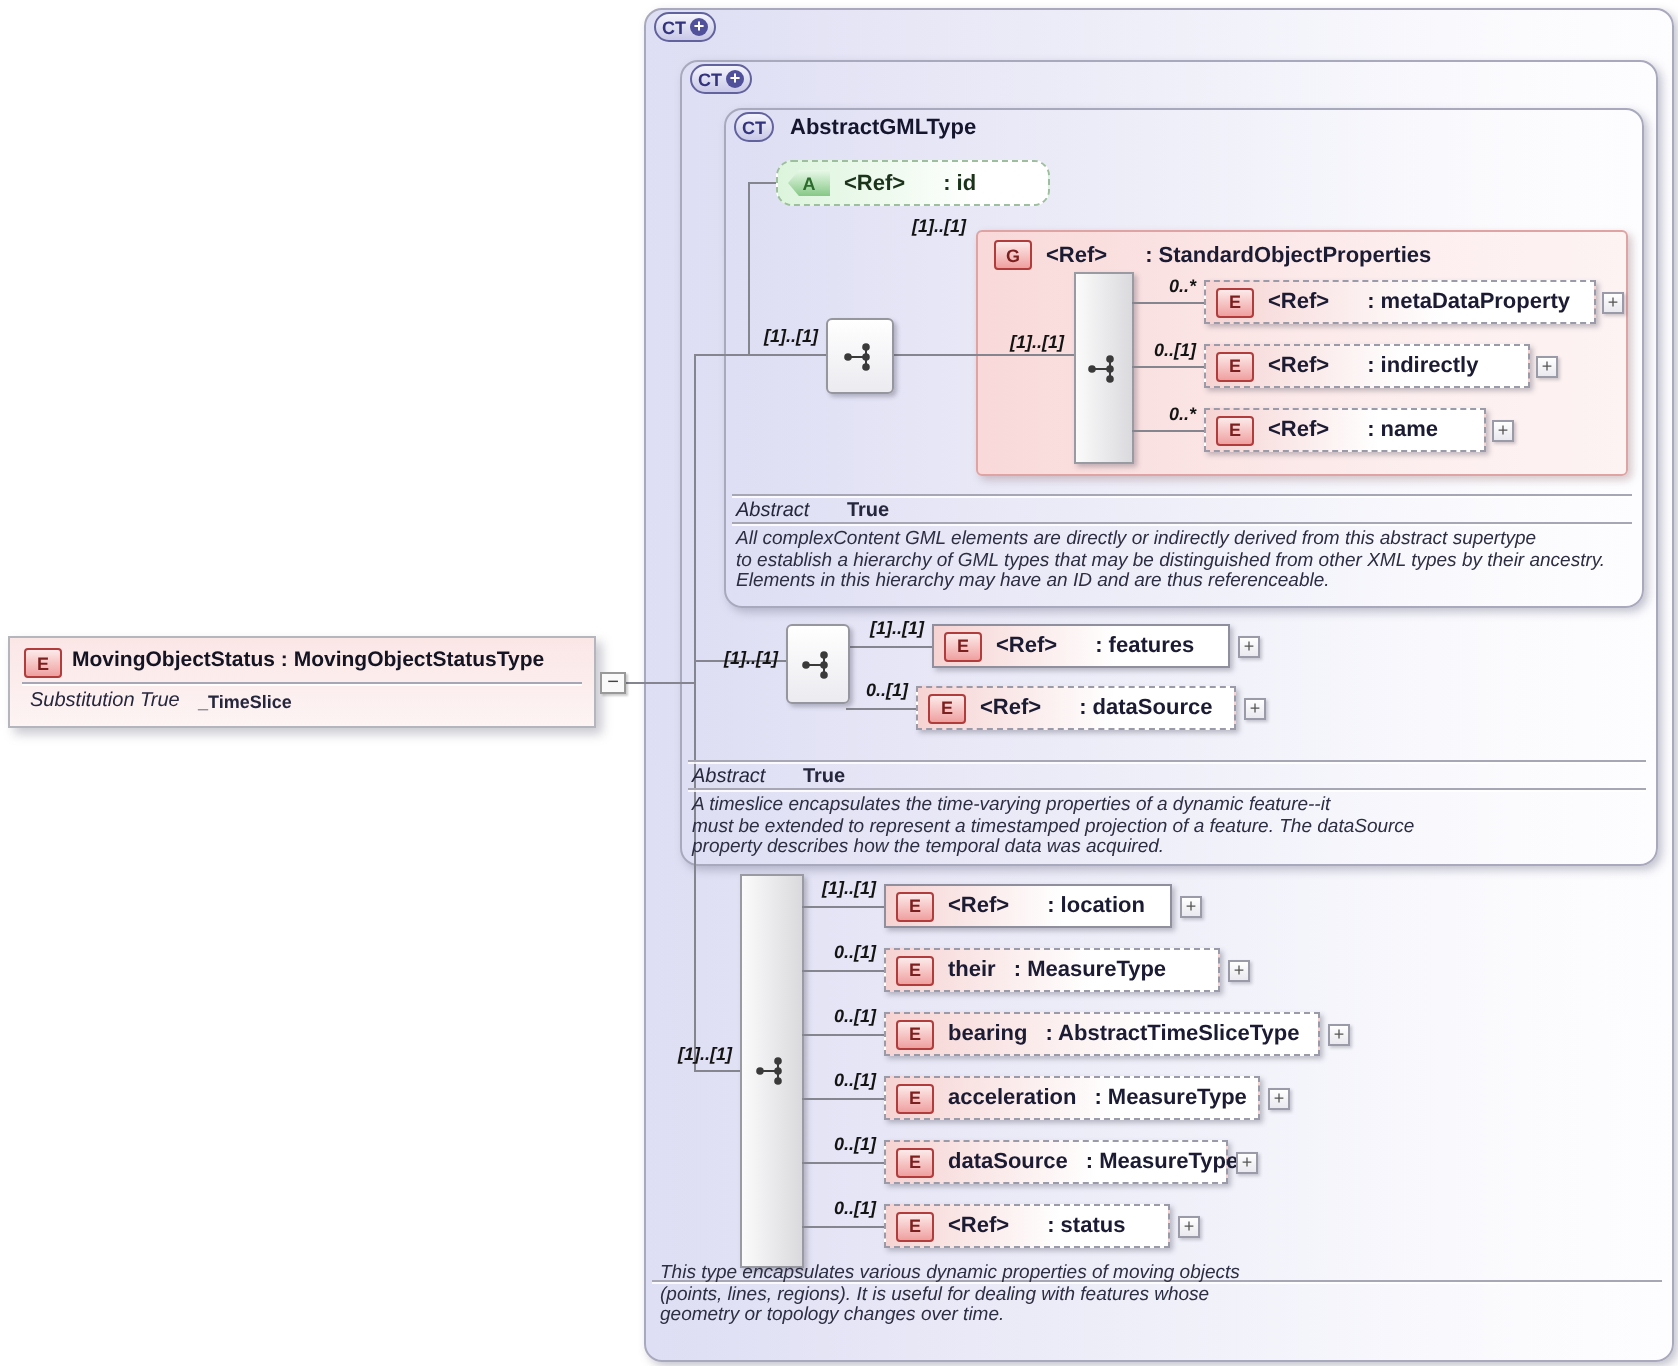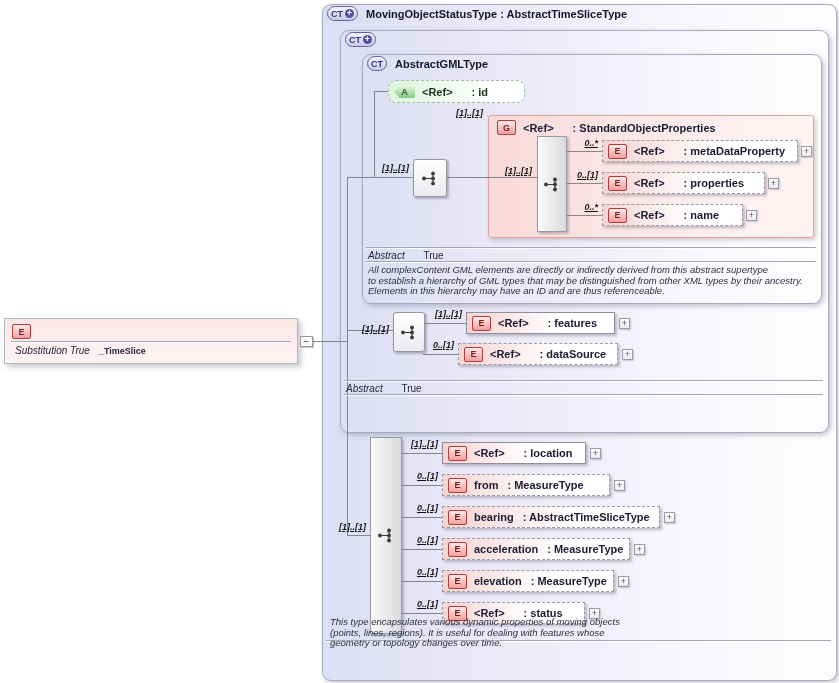--- a/index.html
+++ b/index.html
@@ -48,30 +48,30 @@
          display:flex;align-items:center;justify-content:center;}
   .compositor-bar{position:absolute;border:1px solid #9a9aa2;
          background:linear-gradient(to right,#fbfbfb,#dadade);box-shadow:1.5px 1.5px 2.5px rgba(60,60,80,.3);
          display:flex;align-items:center;justify-content:center;}
 
   .expander{position:absolute;width:11px;height:11px;box-sizing:border-box;border:1px solid #9a9aa8;
          background:linear-gradient(#ffffff,#e9e9ef);box-shadow:1px 1px 1.5px rgba(60,60,80,.25);
          font-size:9px;line-height:9px;color:#555;display:flex;align-items:center;justify-content:center;}
 
   .card{position:absolute;font-size:9px;font-style:italic;font-weight:bold;color:#141414;
-         white-space:nowrap;text-decoration:underline;}
+         white-space:nowrap;}
   .card.r{text-align:right;}
 
   .hline{position:absolute;height:1px;background:#85858f;}
   .vline{position:absolute;width:1px;background:#85858f;}
   .sep{position:absolute;height:1px;background:#a6a6b4;box-shadow:0 1px 0 rgba(255,255,255,.85);}
 
   .abstract-row{position:absolute;font-size:10px;color:#26263c;white-space:nowrap;}
   .abstract-row .lbl{font-style:italic;}
-  .abstract-row .val{font-weight:normal;margin-left:16px;}
+  .abstract-row .val{font-weight:bold;margin-left:16px;}
   .annotation{position:absolute;font-style:italic;font-size:9.5px;line-height:10.5px;
          color:#2e2e42;white-space:pre-line;}
 
   .root-box{position:absolute;left:4px;top:318px;width:294px;height:46px;box-sizing:border-box;
          border:1px solid #b5b5bd;background:linear-gradient(to bottom,#fbe6e6,#fdf4f4);
          box-shadow:3px 3px 5px rgba(120,120,140,.4);}
   .root-title{position:absolute;left:31px;top:5px;font-size:10.5px;font-weight:bold;color:#141422;white-space:nowrap;}
   .root-sub-label{position:absolute;left:10px;top:26px;font-size:10px;font-style:italic;color:#26263c;}
   .root-sub-value{position:absolute;left:94px;top:27px;font-size:9px;font-weight:bold;color:#26263c;}
   .toggle{position:absolute;left:300px;top:336px;width:13px;height:11px;box-sizing:border-box;
@@ -85,21 +85,20 @@
 
   <div class="panel" style="left:322px;top:4px;width:513px;height:675px;"></div>
   <div class="panel" style="left:340px;top:30px;width:487px;height:401px;"></div>
   <div class="panel" style="left:362px;top:54px;width:458px;height:248px;"></div>
 
   <div class="panel-header" style="left:327px;top:6px;">
     <span class="ct-badge">
         <span>CT</span>
         <span class="ct-plus">+</span>
       </span>
-    <span>MovingObjectStatusType : AbstractTimeSliceType</span>
   </div>
   <div class="panel-header" style="left:345px;top:32px;">
     <span class="ct-badge">
         <span>CT</span>
         <span class="ct-plus">+</span>
       </span>
   </div>
   <div class="panel-header" style="left:367px;top:56px;">
     <span class="ct-badge">
         <span>CT</span>
@@ -202,21 +201,21 @@
 
   <div class="ebox dashed" style="left:602px;top:140px;width:196px;">
     <span class="e-badge">E</span>
     <span class="name">&lt;Ref&gt;</span>
     <span class="type gap-big">: metaDataProperty</span>
   </div>
   <div class="expander" style="left:801px;top:146px;">+</div>
   <div class="ebox dashed" style="left:602px;top:172px;width:163px;">
     <span class="e-badge">E</span>
     <span class="name">&lt;Ref&gt;</span>
-    <span class="type gap-big">: properties</span>
+    <span class="type gap-big">: indirectly</span>
   </div>
   <div class="expander" style="left:768px;top:178px;">+</div>
   <div class="ebox dashed" style="left:602px;top:204px;width:141px;">
     <span class="e-badge">E</span>
     <span class="name">&lt;Ref&gt;</span>
     <span class="type gap-big">: name</span>
   </div>
   <div class="expander" style="left:746px;top:210px;">+</div>
 
   <div class="sep" style="left:366px;top:247px;width:450px;"></div>
@@ -241,69 +240,73 @@
     <span class="type gap-big">: dataSource</span>
   </div>
   <div class="expander" style="left:622px;top:349px;">+</div>
 
   <div class="sep" style="left:344px;top:380px;width:479px;"></div>
   <div class="abstract-row" style="left:346px;top:383px;">
     <span class="lbl">Abstract</span>
     <span class="val">True</span>
   </div>
   <div class="sep" style="left:344px;top:394px;width:479px;"></div>
+  <div class="annotation" style="left:346px;top:398px;width:470px;">A timeslice encapsulates the time-varying properties of a dynamic feature--it
+must be extended to represent a timestamped projection of a feature. The dataSource
+property describes how the temporal data was acquired.</div>
 
   <div class="ebox" style="left:442px;top:442px;width:144px;">
     <span class="e-badge">E</span>
     <span class="name">&lt;Ref&gt;</span>
     <span class="type gap-big">: location</span>
   </div>
   <div class="expander" style="left:590px;top:448px;">+</div>
 
   <div class="ebox dashed" style="left:442px;top:474px;width:168px;">
     <span class="e-badge">E</span>
-    <span class="name">from</span>
+    <span class="name">their</span>
     <span class="type gap-small">: MeasureType</span>
   </div>
   <div class="expander" style="left:614px;top:480px;">+</div>
 
   <div class="ebox dashed" style="left:442px;top:506px;width:218px;">
     <span class="e-badge">E</span>
     <span class="name">bearing</span>
     <span class="type gap-small">: AbstractTimeSliceType</span>
   </div>
   <div class="expander" style="left:664px;top:512px;">+</div>
 
   <div class="ebox dashed" style="left:442px;top:538px;width:188px;">
     <span class="e-badge">E</span>
     <span class="name">acceleration</span>
     <span class="type gap-small">: MeasureType</span>
   </div>
   <div class="expander" style="left:634px;top:544px;">+</div>
 
   <div class="ebox dashed" style="left:442px;top:570px;width:172px;">
     <span class="e-badge">E</span>
-    <span class="name">elevation</span>
+    <span class="name">dataSource</span>
     <span class="type gap-small">: MeasureType</span>
   </div>
   <div class="expander" style="left:618px;top:576px;">+</div>
 
   <div class="ebox dashed" style="left:442px;top:602px;width:143px;">
     <span class="e-badge">E</span>
     <span class="name">&lt;Ref&gt;</span>
     <span class="type gap-big">: status</span>
   </div>
   <div class="expander" style="left:589px;top:608px;">+</div>
 
   <div class="sep" style="left:326px;top:640px;width:505px;"></div>
-  <div class="annotation" style="left:330px;top:617px;width:498px;">This type encapsulates various dynamic properties of moving objects
+  <div class="annotation" style="left:330px;top:632px;width:498px;">This type encapsulates various dynamic properties of moving objects
 (points, lines, regions). It is useful for dealing with features whose
 geometry or topology changes over time.</div>
 
   <div class="root-box">
     <span class="e-badge" style="position:absolute;left:7px;top:5px;">E</span>
+    <span class="root-title">MovingObjectStatus : MovingObjectStatusType</span>
     <div class="sep" style="left:6px;top:22px;width:280px;"></div>
     <span class="root-sub-label">Substitution True</span>
     <span class="root-sub-value">_TimeSlice</span>
   </div>
   <div class="toggle">−</div>
 
 </div>
 
 </body></html>

